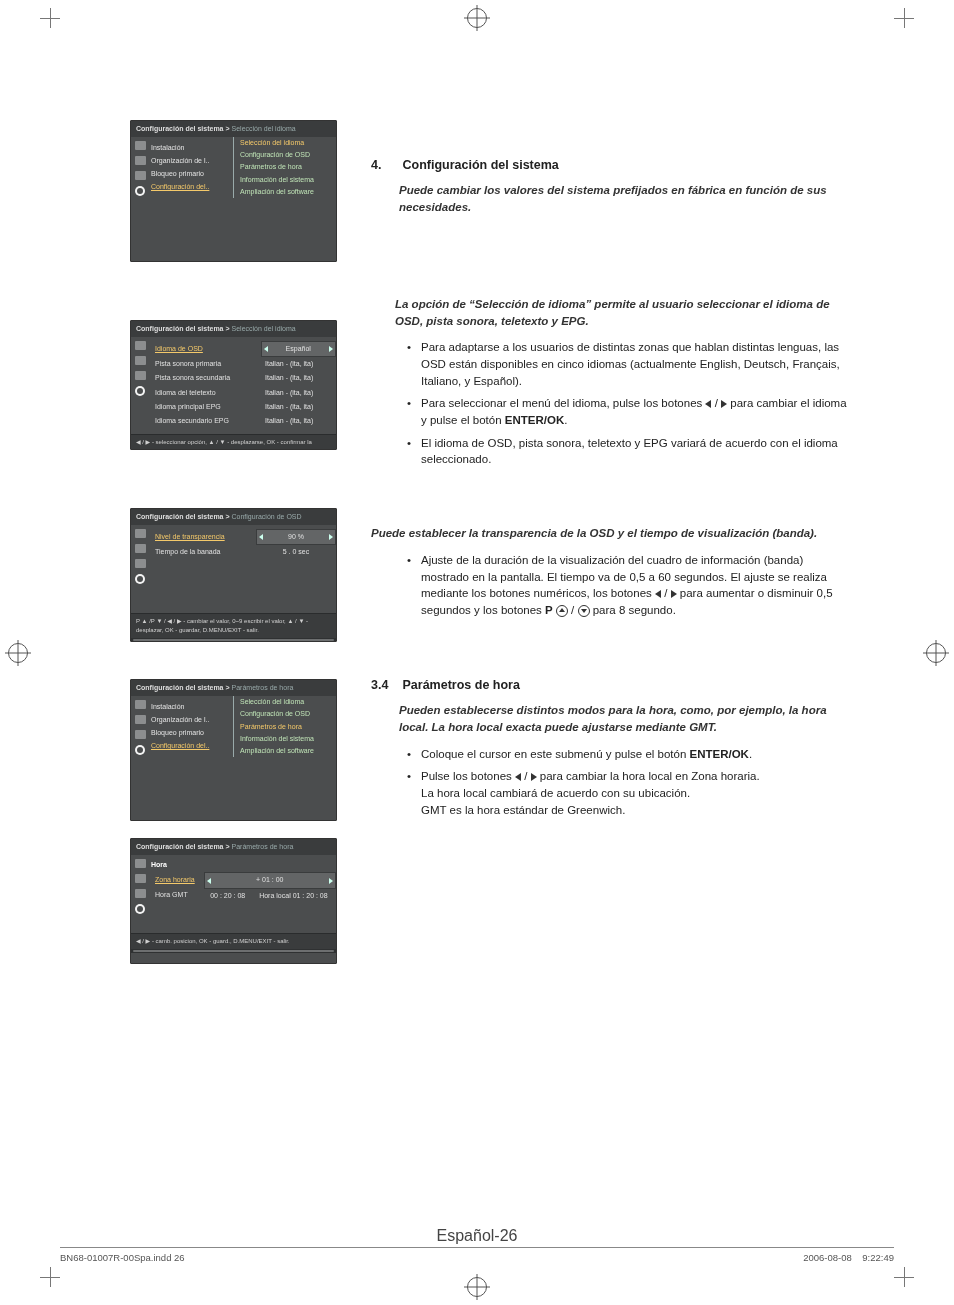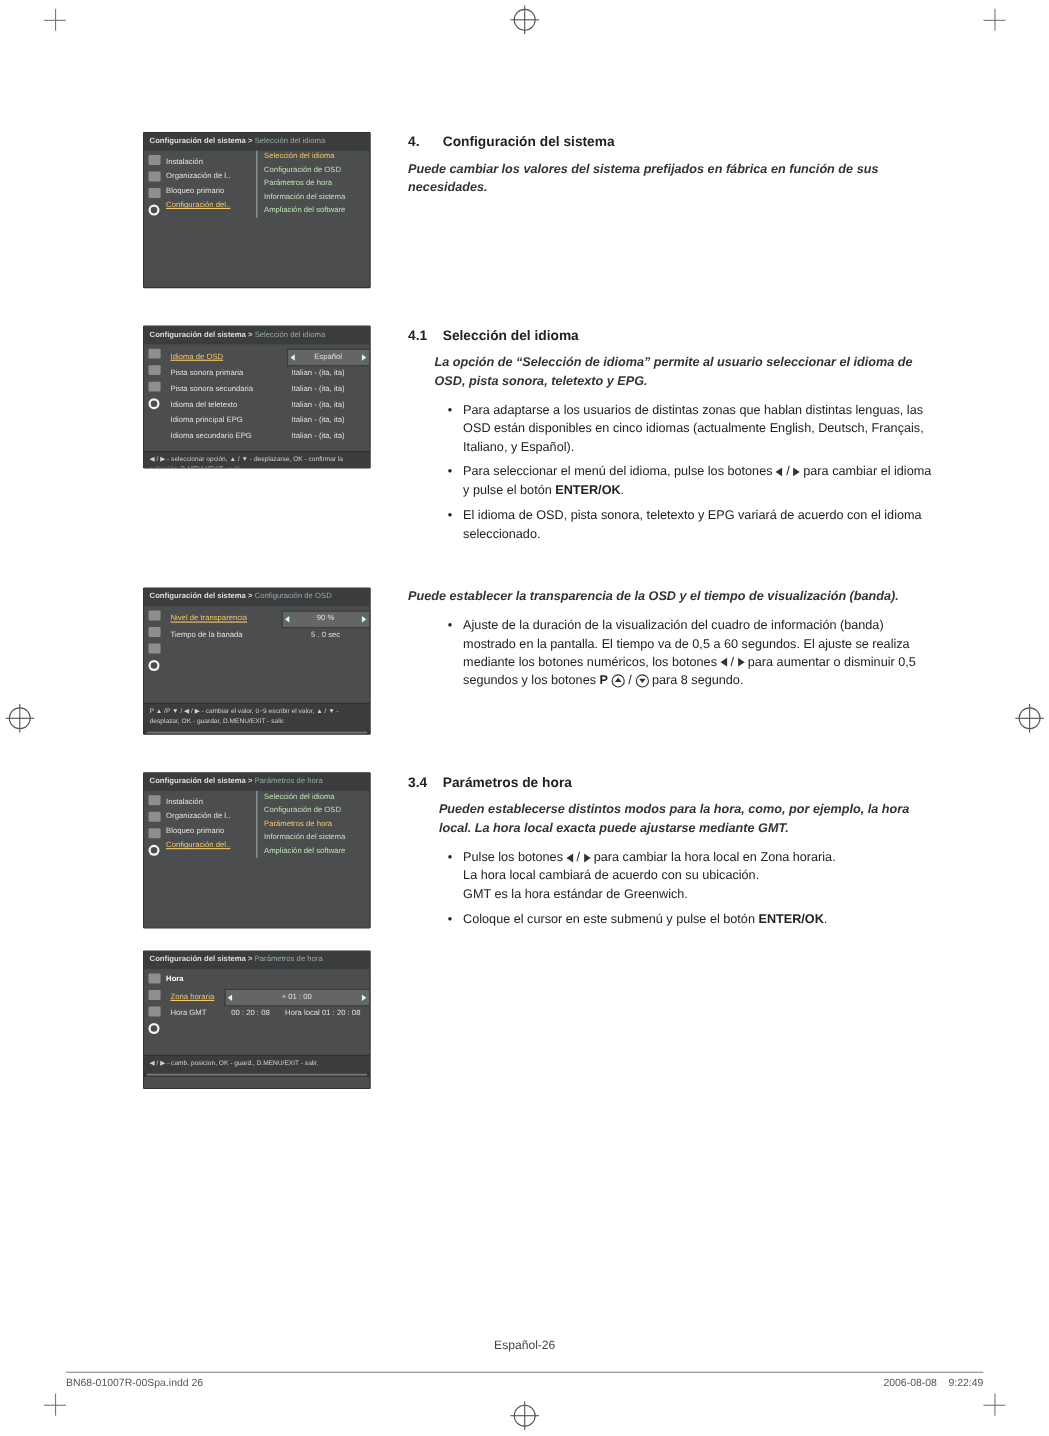--- a/index.html
+++ b/index.html
@@ -41,21 +41,21 @@
   .regmark::after  { height:1px; width:26px; top:50%; left:-4px; transform:translateY(-50%); }
   .reg-top    { top:8px; }
   .reg-bottom { bottom:8px; }
 
   .content {
     position:absolute; left:130px; top:120px; right:100px;
     font-size:11.5px; line-height:1.45;
   }
 
   
-  .row { display:flex; align-items:flex-start; margin-bottom:34px; }
+  .row { display:flex; align-items:center; margin-bottom:34px; }
   .col-shot { width:205px; flex:0 0 205px; margin-right:36px; }
   .col-text { flex:1; }
 
   
   .osd {
     width:205px; background:#4b4d4e; color:#cfd1d2;
     font-size:7px; border:1px solid #333; border-radius:1px;
     overflow:hidden;
   }
   .osd-tall { height:140px; }
@@ -114,21 +114,21 @@
   .kbd-tri-l{border-right:6px solid #333;}
   .kbd-tri-r{border-left:6px solid #333;}
   .kbd-ring{
     display:inline-block;width:10px;height:10px;border:1px solid #333;border-radius:50%;
     vertical-align:middle;position:relative;
   }
   .kbd-ring.up::after{content:"";position:absolute;left:2px;top:2px;width:0;height:0;border-left:3px solid transparent;border-right:3px solid transparent;border-bottom:4px solid #333;}
   .kbd-ring.down::after{content:"";position:absolute;left:2px;top:3px;width:0;height:0;border-left:3px solid transparent;border-right:3px solid transparent;border-top:4px solid #333;}
 
   .page-footer {
-    position:absolute; left:0; right:0; bottom:76px; text-align:center; font-size:11px; color:#444;
+    position:absolute; left:0; right:0; bottom:60px; text-align:center; font-size:16px; color:#444;
   }
   .print-footer{
     position:absolute; left:60px; right:60px; bottom:42px;
     display:flex; justify-content:space-between; font-size:9.5px; color:#555;
     border-top:1px solid #888; padding-top:4px;
   }
   .side-reg{
     position:absolute; top:50%; transform:translateY(-50%); width:18px;height:18px;border:1px solid #555;border-radius:50%;
   }
   .side-reg::before,.side-reg::after{content:"";position:absolute;background:#555;}
@@ -177,21 +177,21 @@
               </div>
             </div>
           </div>
         </div>
       </div>
       <div class="col-text">
         <h2 class="sec">
           <span class="secnum">4.</span>
           <span>Configuración del sistema</span>
         </h2>
-        <p class="lead" style="">Puede cambiar los valores del sistema prefijados en fábrica en función de sus necesidades.</p>
+        <p class="lead" style="margin-left:28px">Puede cambiar los valores del sistema prefijados en fábrica en función de sus necesidades.</p>
       </div>
     </div>
 
     <div class="row">
       <div class="col-shot">
         <div class="osd" style="height:128px">
           <div class="osd-hdr"><b>Configuración del sistema &gt;</b> <span class="sub">Selección del idioma</span></div>
           <div class="osd-body">
             <div class="osd-icons">
               <span class="ico"></span>
@@ -228,24 +228,20 @@
                     </tr>
               </tbody>
                 </table>
             </div>
           </div>
           <div class="osd-foot">◀ / ▶ - seleccionar opción, ▲ / ▼ - desplazarse, OK - confirmar la selección, D.MENU/EXIT - salir.</div>
 
         </div>
       </div>
       <div class="col-text">
-        <h3 class="ssec">
-          <span class="secnum">4.1</span>
-          <span>Selección del idioma</span>
-        </h3>
         <p class="lead" style="margin-left:24px">La opción de “Selección de idioma” permite al usuario seleccionar el idioma de OSD, pista sonora, teletexto y EPG.</p>
         <ul class="bul" style="margin-left:28px">
           <li>Para adaptarse a los usuarios de distintas zonas que hablan distintas lenguas, las OSD están disponibles en cinco idiomas (actualmente English, Deutsch, Français, Italiano, y Español).</li>
           <li>
             <span>Para seleccionar el menú del idioma, pulse los botones </span>
             <span class="kbd-tri-l"></span> / <span class="kbd-tri-r"></span>
             <span> para cambiar el idioma y pulse el botón </span>
             <b>ENTER/OK</b>.
           </li>
           <li>El idioma de OSD, pista sonora, teletexto y EPG variará de acuerdo con el idioma seleccionado.</li>
@@ -326,28 +322,28 @@
         </div>
       </div>
       <div class="col-text">
         <h3 class="ssec">
           <span class="secnum">3.4</span>
           <span>Parámetros de hora</span>
         </h3>
         <p class="lead" style="margin-left:28px">Pueden establecerse distintos modos para la hora, como, por ejemplo, la hora local. La hora local exacta puede ajustarse mediante GMT.</p>
         <ul class="bul" style="margin-left:28px">
           <li>
+            <span>Coloque el cursor en este submenú y pulse el botón </span><b>ENTER/OK</b>.
+          </li>
+          <li>
             <span>Pulse los botones </span>
             <span class="kbd-tri-l"></span> / <span class="kbd-tri-r"></span>
             <span> para cambiar la hora local en Zona horaria.</span><br>
             <span>La hora local cambiará de acuerdo con su ubicación.</span><br>
             <span>GMT es la hora estándar de Greenwich.</span>
-          </li>
-          <li>
-            <span>Coloque el cursor en este submenú y pulse el botón </span><b>ENTER/OK</b>.
           </li>
         </ul>
       </div>
     </div>
 
     <div class="row">
       <div class="col-shot">
         <div class="osd" style="height:124px">
           <div class="osd-hdr"><b>Configuración del sistema &gt;</b> <span class="sub">Parámetros de hora</span></div>
           <div class="osd-body" style="min-height:78px">

